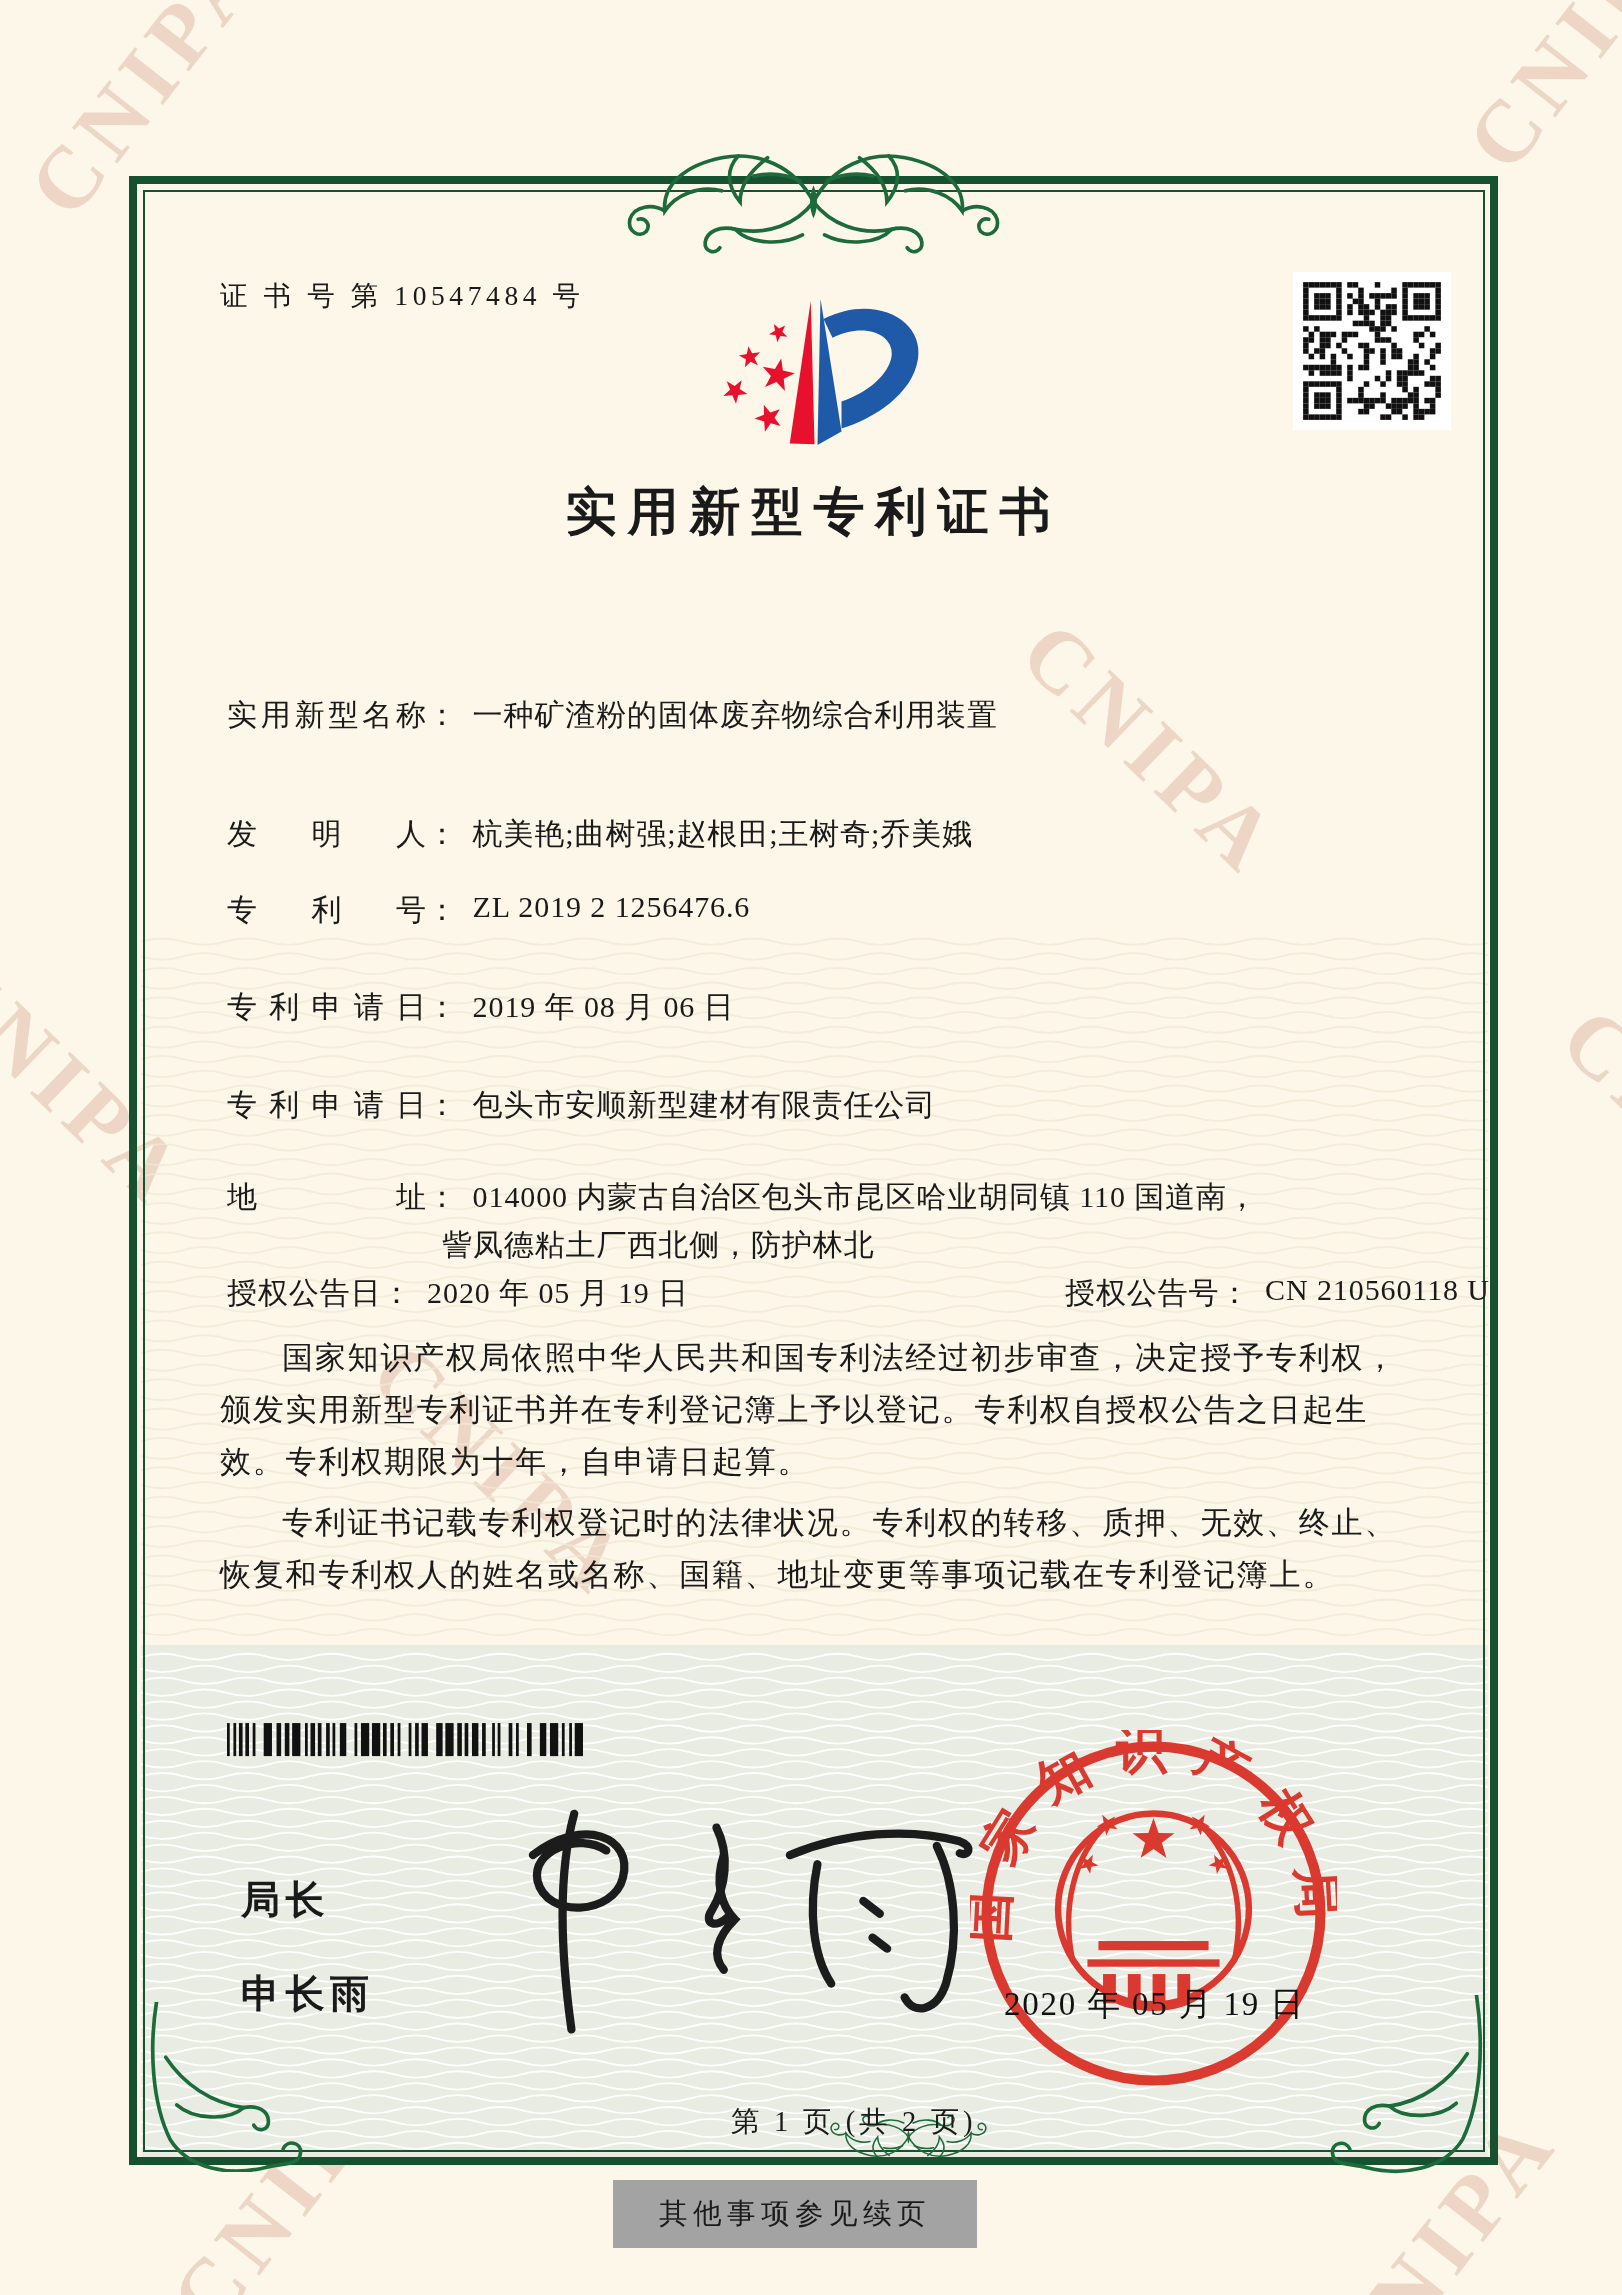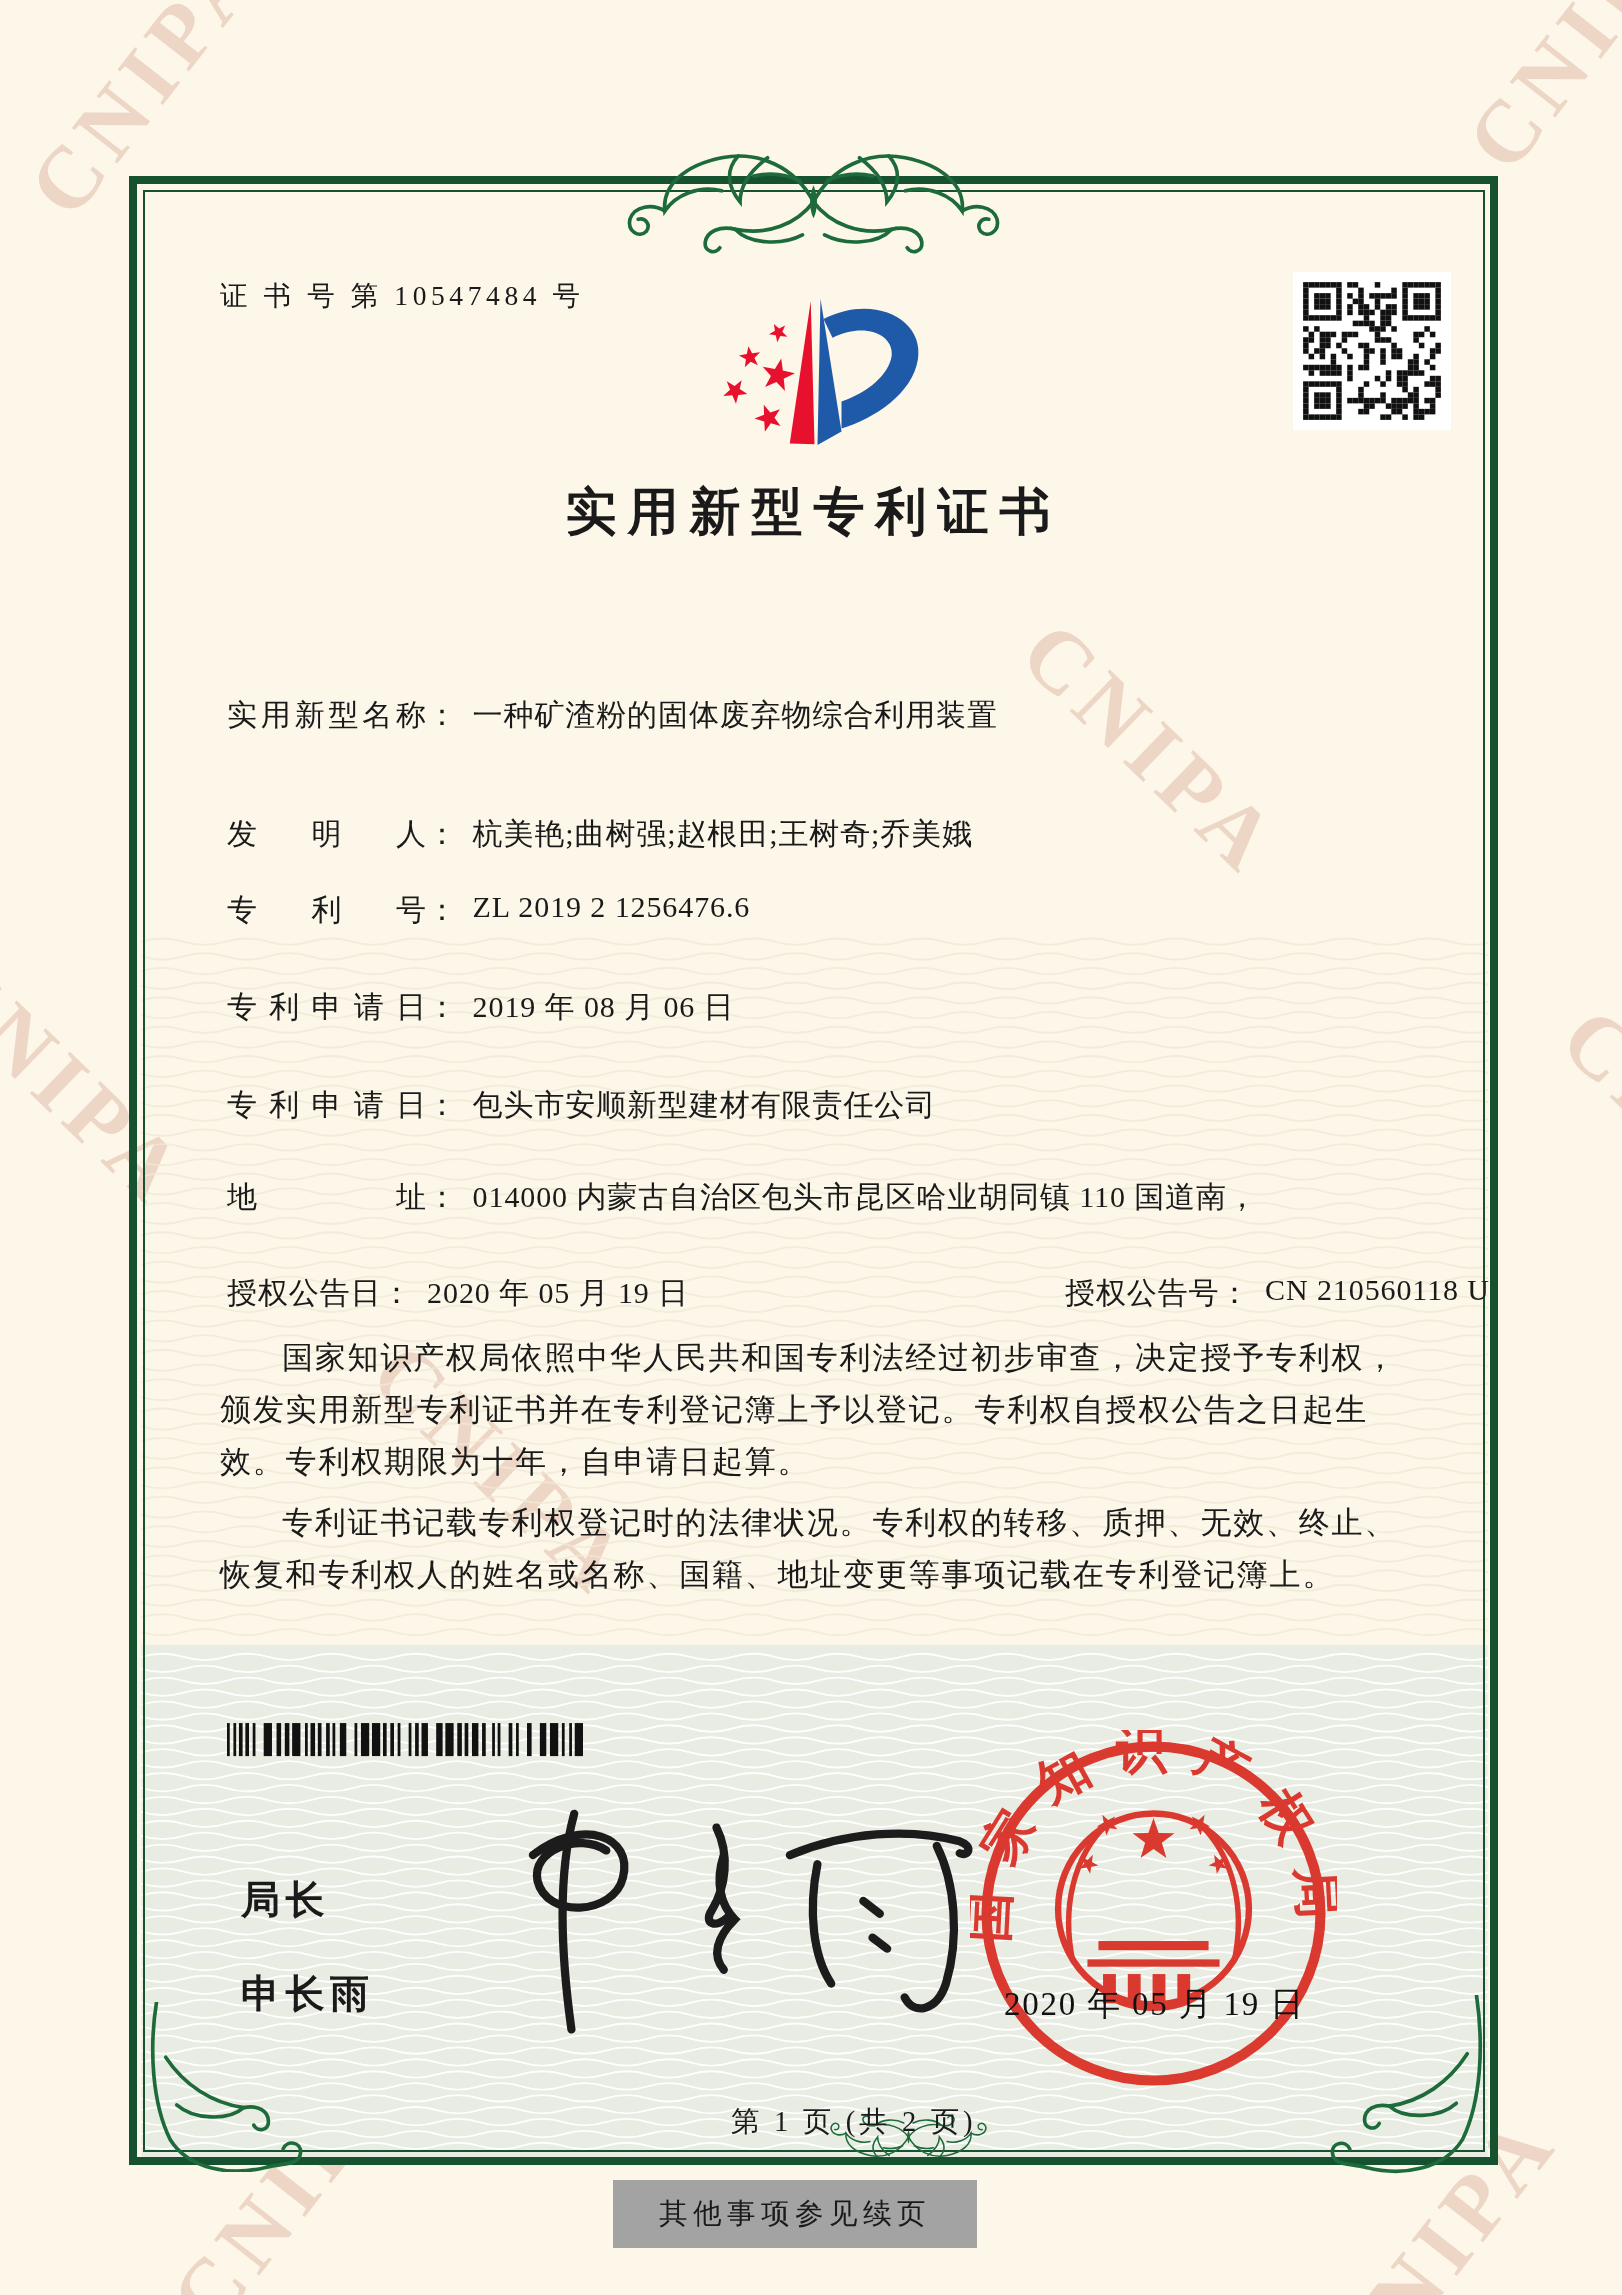--- a/index.html
+++ b/index.html
@@ -409,20 +409,21 @@
   </div>
   <div class="abs row" style="top:987px;">
     <span class="lbl">专利申请日</span><span>：</span><span class="val">2019 年 08 月 06 日</span>
   </div>
   <div class="abs row" style="top:1085px;">
     <span class="lbl">专利申请日</span><span>：</span><span class="val">包头市安顺新型建材有限责任公司</span>
   </div>
   <div class="abs row" style="top:1177px;">
     <span class="lbl">地址</span><span>：</span><span class="val">014000 内蒙古自治区包头市昆区哈业胡同镇 110 国道南，</span>
   </div>
+  <div class="abs addr2" style="top:1225px;">訾凤德粘土厂西北侧，防护林北</div>
   <div class="abs row" style="top:1273px;width:1194px;">
     <span class="lbl-nat">授权公告日</span><span>：</span><span class="val">2020 年 05 月 19 日</span>
     <span class="col2"><span class="lbl-nat">授权公告号</span><span>：</span><span class="val">CN 210560118 U</span></span>
   </div>
 
   <div class="abs paras">
     <p>国家知识产权局依照中华人民共和国专利法经过初步审查，决定授予专利权，颁发实用新型专利证书并在专利登记簿上予以登记。专利权自授权公告之日起生效。专利权期限为十年，自申请日起算。</p>
     <p>专利证书记载专利权登记时的法律状况。专利权的转移、质押、无效、终止、恢复和专利权人的姓名或名称、国籍、地址变更等事项记载在专利登记簿上。</p>
   </div>
 

